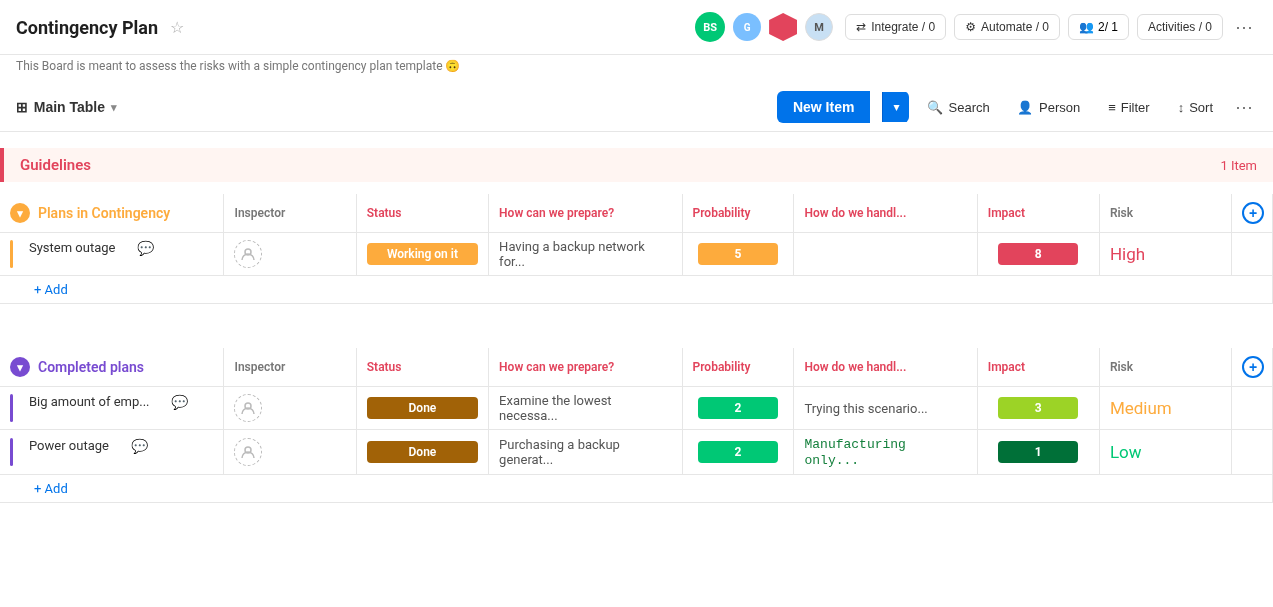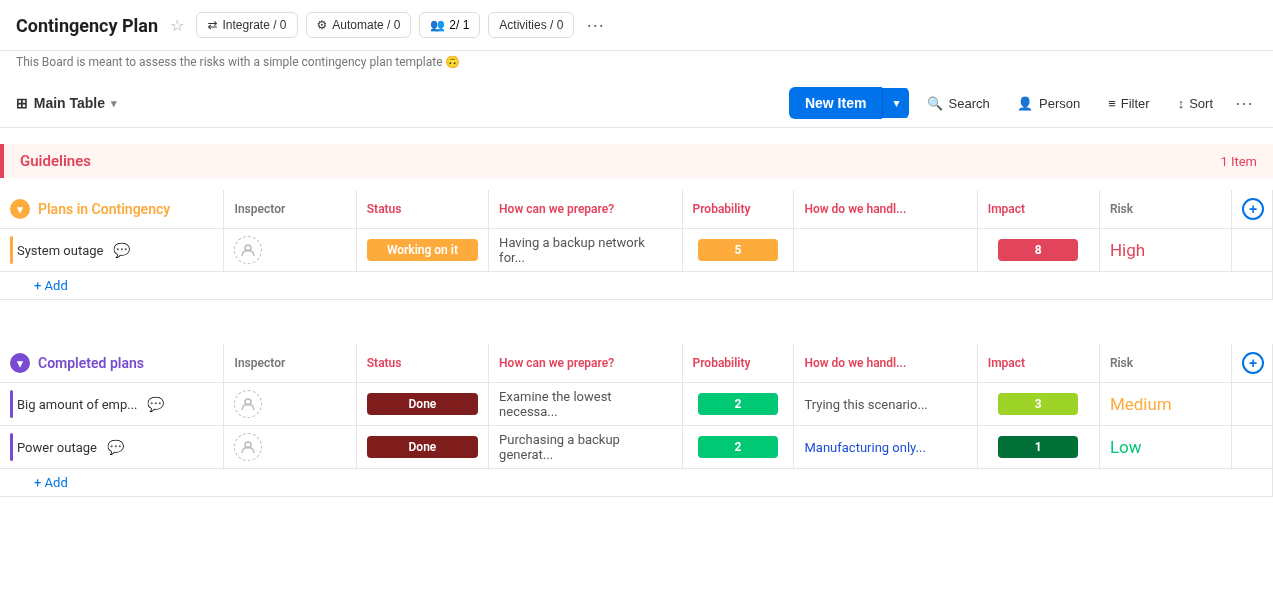--- a/index.html
+++ b/index.html
@@ -16,21 +16,21 @@
     .header-btn { display: flex; align-items: center; gap: 5px; padding: 5px 10px; border: 1px solid #ddd; border-radius: 6px; background: #fff; cursor: pointer; font-size: 12px; color: #333; }
     .person-btn { border: 1px solid #ddd; padding: 5px 10px; border-radius: 6px; background: #fff; cursor: pointer; display: flex; align-items: center; gap: 4px; font-size: 12px; }
     .more-btn { background: none; border: none; cursor: pointer; font-size: 18px; color: #666; padding: 0 4px; }
 
     
     .subtitle { padding: 4px 16px 10px; color: #777; font-size: 12px; }
 
     
     .toolbar { display: flex; align-items: center; padding: 8px 16px; border-bottom: 1px solid #e6e6e6; gap: 8px; }
     .main-table-btn { display: flex; align-items: center; gap: 6px; font-size: 14px; font-weight: 600; cursor: pointer; color: #333; background: none; border: none; }
-    .new-item-btn { display: flex; align-items: center; gap: 0; margin-left: auto; border-radius: 6px; overflow: hidden; }
+    .new-item-btn { display: flex; align-items: center; gap: 12px; margin-left: auto; border-radius: 6px; overflow: hidden; }
     .new-item-main { background: #0073ea; color: #fff; border: none; padding: 8px 16px; font-size: 14px; font-weight: 600; cursor: pointer; }
     .new-item-arrow { background: #0073ea; color: #fff; border: none; padding: 8px 10px; font-size: 12px; cursor: pointer; border-left: 1px solid #0060d0; }
     .toolbar-action { display: flex; align-items: center; gap: 5px; padding: 6px 10px; border: none; background: none; cursor: pointer; font-size: 13px; color: #333; border-radius: 4px; }
 
     
     .content { padding: 16px 0; }
 
     
     .group { margin-bottom: 32px; }
 
@@ -45,21 +45,21 @@
     .col-status { width: 130px; }
     .col-how { width: 190px; }
     .col-prob { width: 110px; }
     .col-handle { width: 180px; }
     .col-impact { width: 120px; }
     .col-risk { width: 130px; }
     .col-add { width: 40px; }
 
     .status-badge { border-radius: 4px; padding: 4px 12px; font-size: 12px; font-weight: 600; color: #fff; display: inline-block; text-align: center; width: 100%; }
     .status-working { background: #fdab3d; }
-    .status-done { background: #7f1d1d; }
+    .status-done { background: #a16207; }
 
     .prob-badge { border-radius: 4px; padding: 4px 8px; font-size: 12px; font-weight: 700; color: #fff; display: inline-block; text-align: center; width: 80px; }
     .prob-5 { background: #fdab3d; }
     .prob-2 { background: #00c875; }
 
     .impact-badge { border-radius: 4px; padding: 4px 8px; font-size: 12px; font-weight: 700; color: #fff; display: inline-block; text-align: center; width: 80px; }
     .impact-8 { background: #e2445c; }
     .impact-3 { background: #9cd326; }
     .impact-1 { background: #007038; }
 
@@ -67,39 +67,45 @@
     .risk-high { color: #e2445c; }
     .risk-medium { color: #fdab3d; }
     .risk-low { color: #00c875; }
 
     .add-row td { color: #0073ea; cursor: pointer; font-size: 13px; }
 
     .inspector-icon { width: 28px; height: 28px; border-radius: 50%; border: 1.5px dashed #bbb; display: flex; align-items: center; justify-content: center; color: #bbb; font-size: 16px; }
 
     .comment-icon { color: #ccc; font-size: 14px; cursor: pointer; margin-left: 6px; }
 
-    .item-cell { display: flex; align-items: center; gap: 4px; }
+    .item-cell { display: flex; align-items: flex-start; gap: 16px; }
     .item-bar { width: 3px; height: 28px; background: #fdab3d; border-radius: 2px; flex-shrink: 0; }
     .item-bar.purple { background: #784bd1; }
 
     .group-chevron { display: inline-flex; align-items: center; justify-content: center; width: 20px; height: 20px; background: #fdab3d; border-radius: 50%; color: #fff; font-size: 11px; cursor: pointer; }
     .group-chevron.purple { background: #784bd1; }
 
     .plus-btn { width: 22px; height: 22px; border-radius: 50%; border: 2px solid #0073ea; color: #0073ea; background: none; cursor: pointer; display: flex; align-items: center; justify-content: center; font-size: 14px; font-weight: 700; }
 
     .guidelines-bar { background: #fff5f2; border-left: 4px solid #e2445c; padding: 8px 16px; margin: 0 0 0 0; display: flex; justify-content: space-between; align-items: center; }
     .guidelines-title { color: #e2445c; font-size: 15px; font-weight: 600; }
     .guidelines-count { color: #e2445c; font-size: 13px; }
   </style>
 </head>
 <body>
 
 <div class="top-header">
   <span class="board-title">Contingency Plan</span>
   <span class="star-icon">☆</span>
+  <div class="header-avatars">
+    <div class="avatar av-bs">BS</div>
+    <div style="width:28px;height:28px;border-radius:50%;background:#7abfff;display:flex;align-items:center;justify-content:center;font-size:10px;color:#fff;font-weight:700;">G</div>
+    <div style="width:28px;height:28px;background:#e2445c;display:flex;align-items:center;justify-content:center;clip-path:polygon(50% 0%,100% 25%,100% 75%,50% 100%,0% 75%,0% 25%);font-size:9px;color:#fff;"></div>
+    <div style="width:28px;height:28px;background:#c8e0f4;border-radius:50%;display:flex;align-items:center;justify-content:center;font-size:11px;color:#555;font-weight:700;border:1px solid #ddd;">M</div>
+  </div>
   <div class="header-actions">
     <button class="header-btn">
       <span>⇄</span>
       <span>Integrate / 0</span>
     </button>
     <button class="header-btn">
       <span>⚙</span>
       <span>Automate / 0</span>
     </button>
     <button class="person-btn">
@@ -334,21 +340,21 @@
             <td class="col-status">
               <span class="status-badge status-done">Done</span>
             </td>
             <td class="col-how">
               <span style="color:#555;">Purchasing a backup generat...</span>
             </td>
             <td class="col-prob" style="text-align:center;">
               <span class="prob-badge prob-2">2</span>
             </td>
             <td class="col-handle">
-              <span style="color:#1d4ed8;">Manufacturing only...</span>
+              <span style="color:#15803d;font-family:Liberation Mono, monospace;">Manufacturing only...</span>
             </td>
             <td class="col-impact" style="text-align:center;">
               <span class="impact-badge impact-1">1</span>
             </td>
             <td class="col-risk">
               <span class="risk-text risk-low">Low</span>
             </td>
             <td class="col-add"></td>
           </tr>
 

